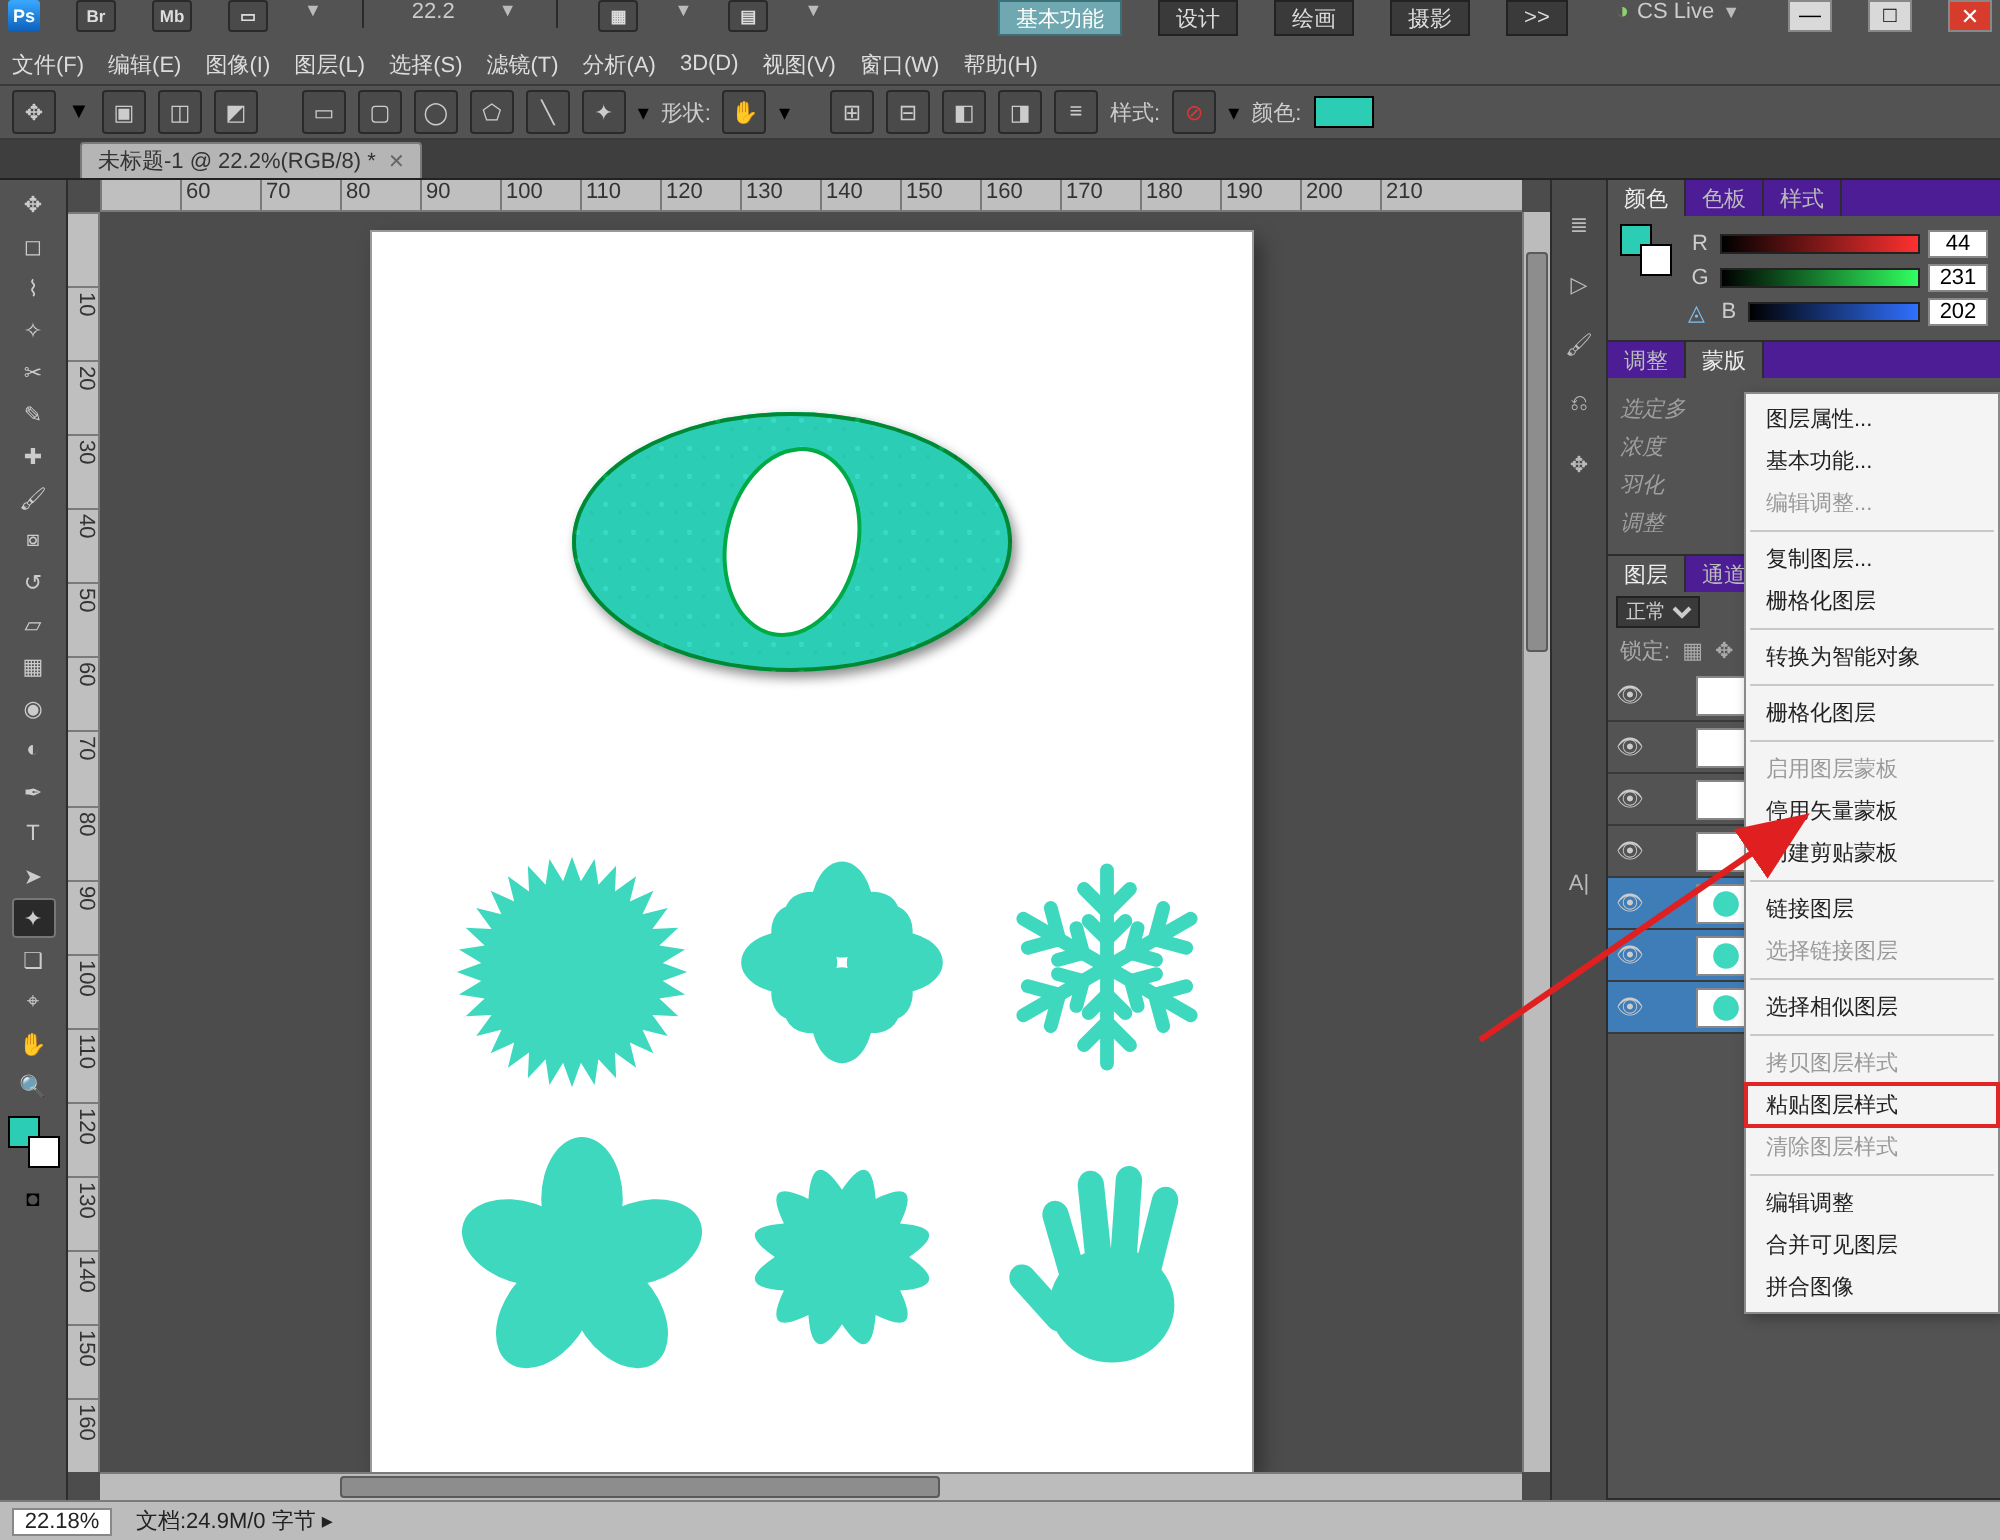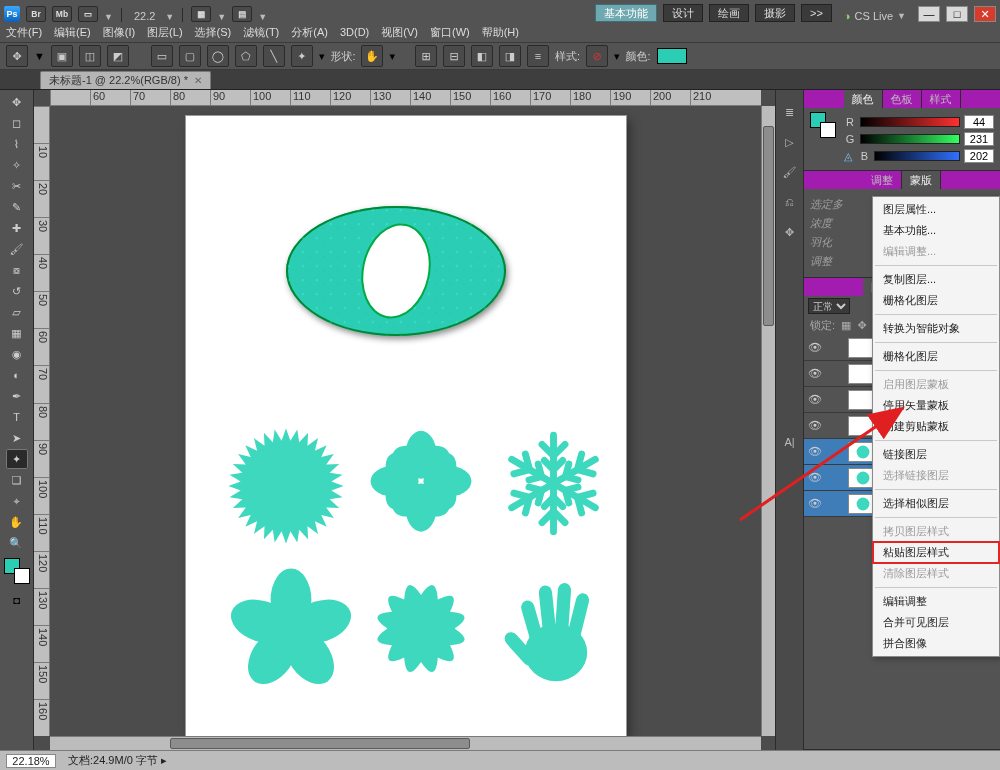--- a/index.html
+++ b/index.html
@@ -1,19 +1,19 @@
 <!DOCTYPE html>
 <html><head>
 <meta charset="utf-8">
 <style>
 * { margin: 0; padding: 0; box-sizing: border-box; font-family: "Microsoft YaHei", "SimSun", Tahoma, sans-serif; font-size: 11px; user-select: none; }
 body { width: 1000px; height: 770px; background: #535353; overflow: hidden; position: relative; }
 
 
-.titlebar { height: 22px; background: #535353; display: flex; align-items: flex-end; padding: 0 4px; gap: 6px; }
+.titlebar { height: 22px; background: #535353; display: flex; align-items: flex-start; padding: 0 4px; gap: 18px; }
 .ps-logo { width: 16px; height: 16px; background: linear-gradient(#3aa9ff,#0b5fbb); border-radius: 2px; display:flex;align-items:center;justify-content:center;color:#fff;font-size:9px;font-weight:bold; }
 .sq-icon { width: 20px; height: 16px; background:#4a4a4a; border:1px solid #2a2a2a; border-radius:2px; display:flex;align-items:center;justify-content:center;color:#ddd;font-size:8.5px;font-weight:bold; }
 .zoom-box { color:#ccc; padding:0 4px;}
 .titlebar .chev { color:#bbb; font-size:9px; }
 .titlebar .sep { width:1px; height:14px; background:#2a2a2a; margin:0 2px;}
 .spacer { flex: 1; }
 .workspace-tab { height: 18px; padding: 0 8px; background:#3a3a3a; color:#ddd; border:1px solid #222; display:flex;align-items:center; }
 .workspace-tab.active { background:#6fa8b0; color:#fff; border-color:#3b7077; }
 .cslive { display:flex; align-items:center; gap:4px; color:#ccc; padding:0 6px;}
 .wndbtn { width: 22px; height:16px; background:#d9d9d9; border:1px solid #888; display:flex;align-items:center;justify-content:center; }
@@ -72,21 +72,21 @@
 .s-flower12  { left:175px; top:450px; width:120px; height:125px;}
 .s-hand      { left:310px; top:450px; width:120px; height:125px;}
 
 
 .rightdock { width: 225px; background:#535353; border-left:1px solid #2c2c2c; display:flex; }
 .dockstrip { width:28px; background:#4a4a4a; border-right:1px solid #2c2c2c; display:flex; flex-direction:column; align-items:center; padding-top:12px; gap:10px;}
 .dockstrip .ds { width:20px;height:20px; display:flex;align-items:center;justify-content:center; color:#bbb;}
 .panels { flex:1; display:flex; flex-direction:column; }
 
 .panel { background:#535353; border-bottom:1px solid #2c2c2c; }
-.panel-tabs { height:18px; background:#a21caf; display:flex; align-items:center;justify-content:center;}
+.panel-tabs { height:18px; background:#4c1d95; display:flex; align-items:center;}
 .panel-tab { padding:0 8px; height:100%; display:flex;align-items:center; color:#bbb; border-right:1px solid #2c2c2c;}
 .panel-tab.active { background:#535353; color:#eee;}
 .panel-body { padding:4px 6px; color:#ccc; }
 
 
 .color-row { display:flex; align-items:center; gap:4px; margin:3px 0;}
 .color-row .lab { width:12px; text-align:center;}
 .color-row .grad { flex:1; height:10px; border:1px solid #222;}
 .grad.r { background:linear-gradient(90deg,#000,#ff3030);}
 .grad.g { background:linear-gradient(90deg,#000,#30ff60);}

